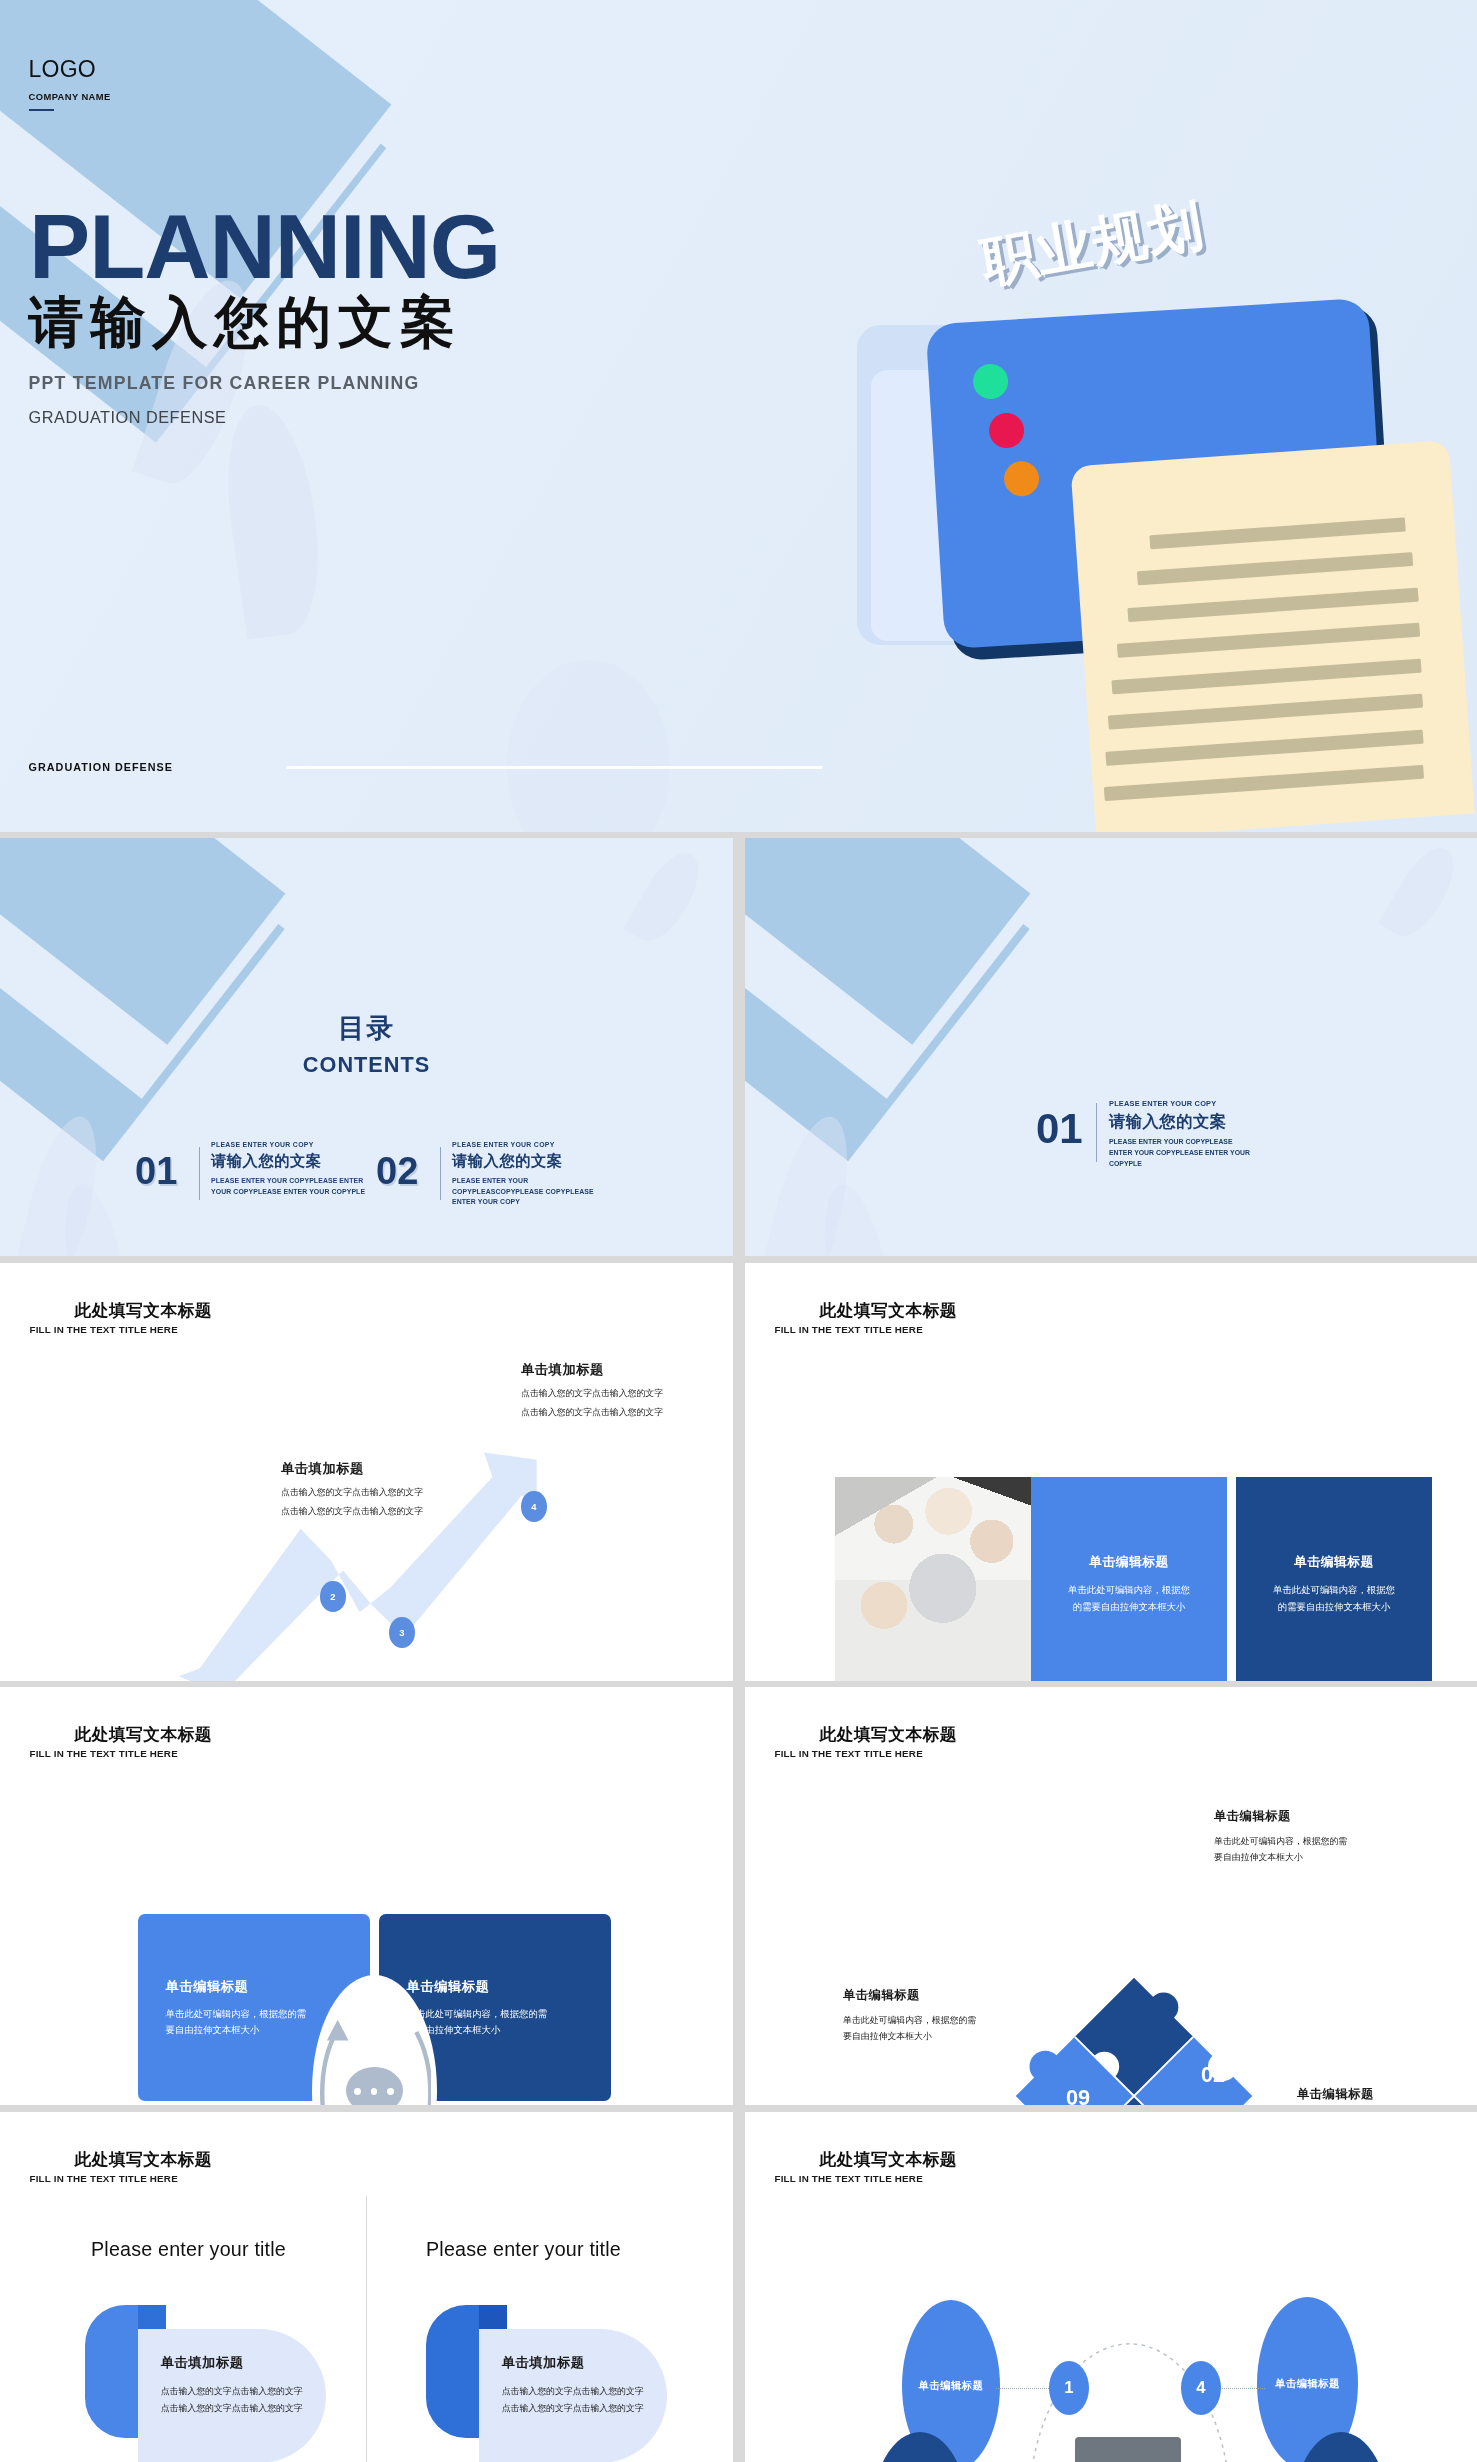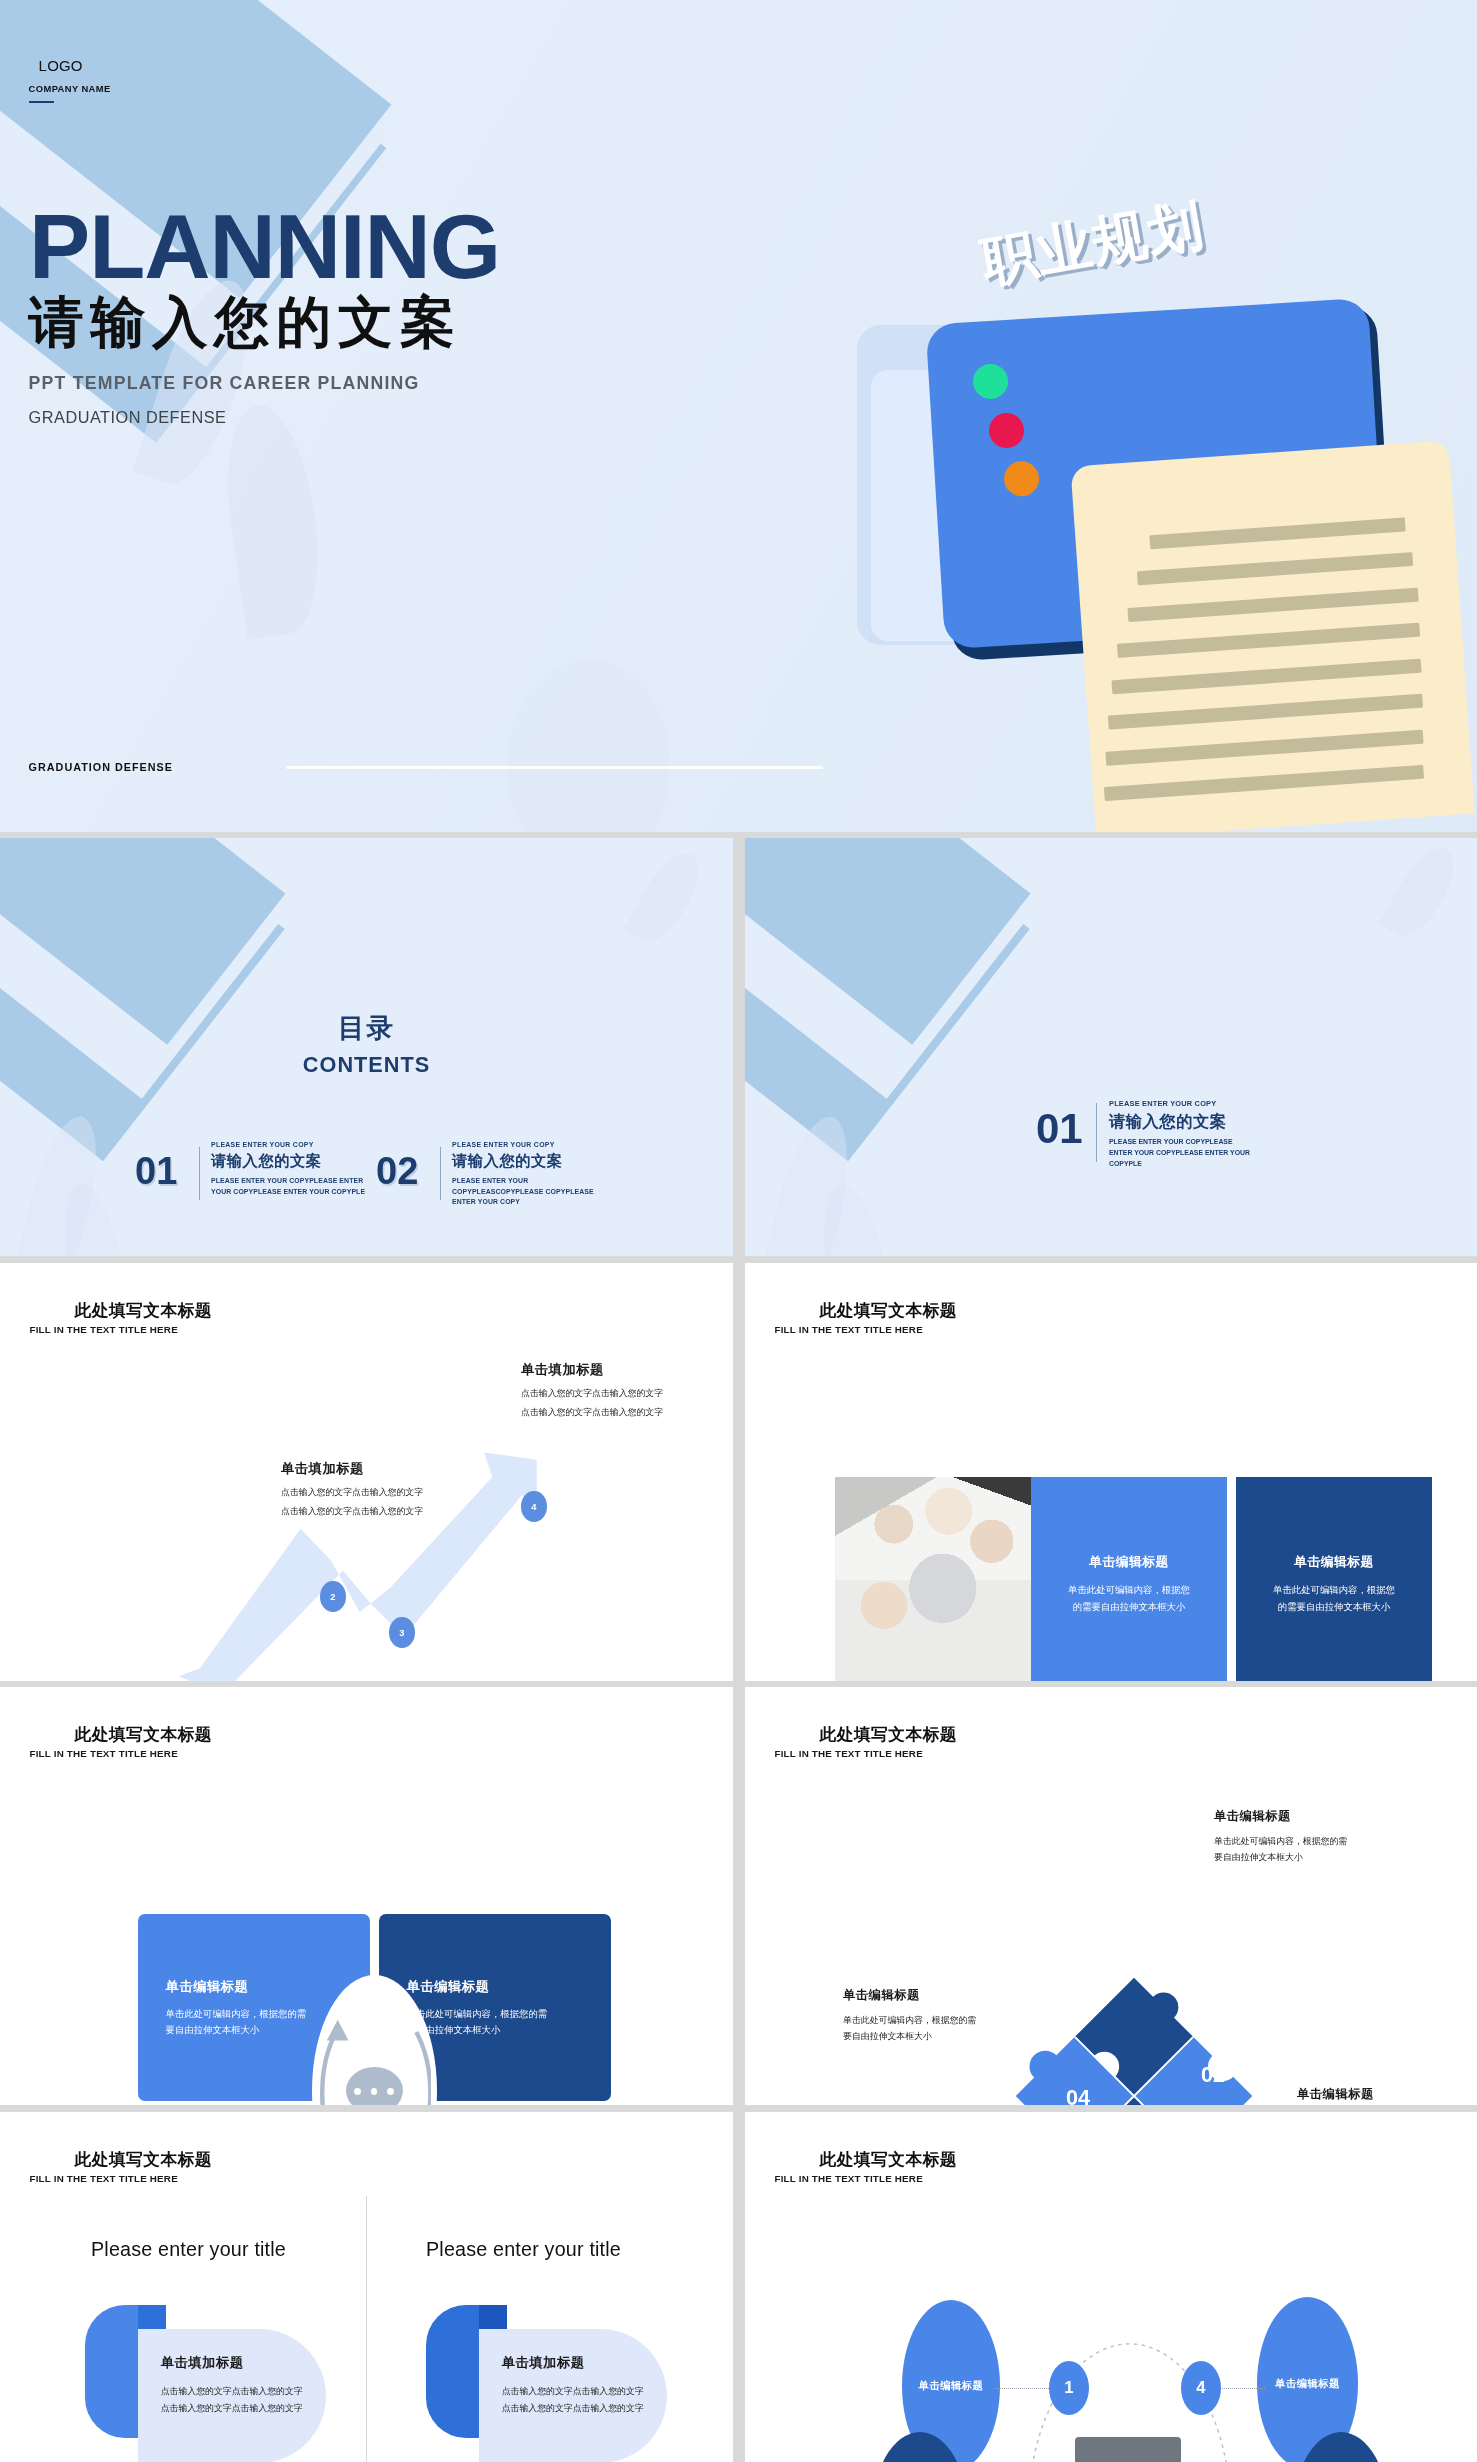--- a/index.html
+++ b/index.html
@@ -31,21 +31,21 @@
   }
   .ribbon3{
     position:absolute; left:-19.7px; top:-217px; width:522px; height:246px;
     background:#a9cbe8; transform:rotate(38deg); transform-origin:left top;
   }
   .leafblur{
     position:absolute; border-radius:50% 50% 50% 0;
     background:#dbe4f4; opacity:.55;
   }
   .cover-logo{ position:absolute; left:28.6px; top:58px; }
-  .cover-logo .lg{ font-size:15px; font-weight:400; color:#111; letter-spacing:0.2px; line-height:1;margin-left:10px; }
+  .cover-logo .lg{ font-size:23px; font-weight:400; color:#111; letter-spacing:0.2px; line-height:1; }
   .cover-logo .cn{ font-size:9.4px; font-weight:700; color:#111; letter-spacing:0.4px; margin-top:10px; }
   .cover-logo .rule{ width:25.6px; height:2px; background:#1d3d6e; margin-top:6.9px; }
 
   .cover-title{
     position:absolute; left:28.6px; top:206px;
     font-size:90px; font-weight:800; color:#1d3d6e;
     letter-spacing:-1px; line-height:.92; font-stretch:condensed;
     transform:scaleX(1.02); transform-origin:left center;
   }
   .cover-cn{
@@ -468,21 +468,21 @@
           <rect x="290" y="510" width="170" height="170" fill="#1d4a8c"></rect>
           <circle cx="460" cy="595" r="32" fill="#ffffff"></circle>
           <circle cx="375" cy="680" r="30" fill="#1d4a8c"></circle>
 
           <path d="M290,340 L290,680 M120,510 L460,510" stroke="#ffffff" stroke-width="4" fill="none"></path>
         </g>
       </svg>
 
       <div class="pz-num" style="left:380px;top:267px;">01</div>
       <div class="pz-num" style="left:456px;top:375px;">02</div>
-      <div class="pz-num" style="left:321px;top:398px;">04</div>
+      <div class="pz-num" style="left:321px;top:398px;">09</div>
 
       <div class="pcap" style="left:469px;top:121px;">
         <div class="pt">单击编辑标题</div>
         <div class="pd">单击此处可编辑内容，根据您的需</div>
         <div class="pd" style="margin-top:1px;">要自由拉伸文本框大小</div>
       </div>
       <div class="pcap" style="left:552px;top:399px;">
         <div class="pt">单击编辑标题</div>
 
       </div>

